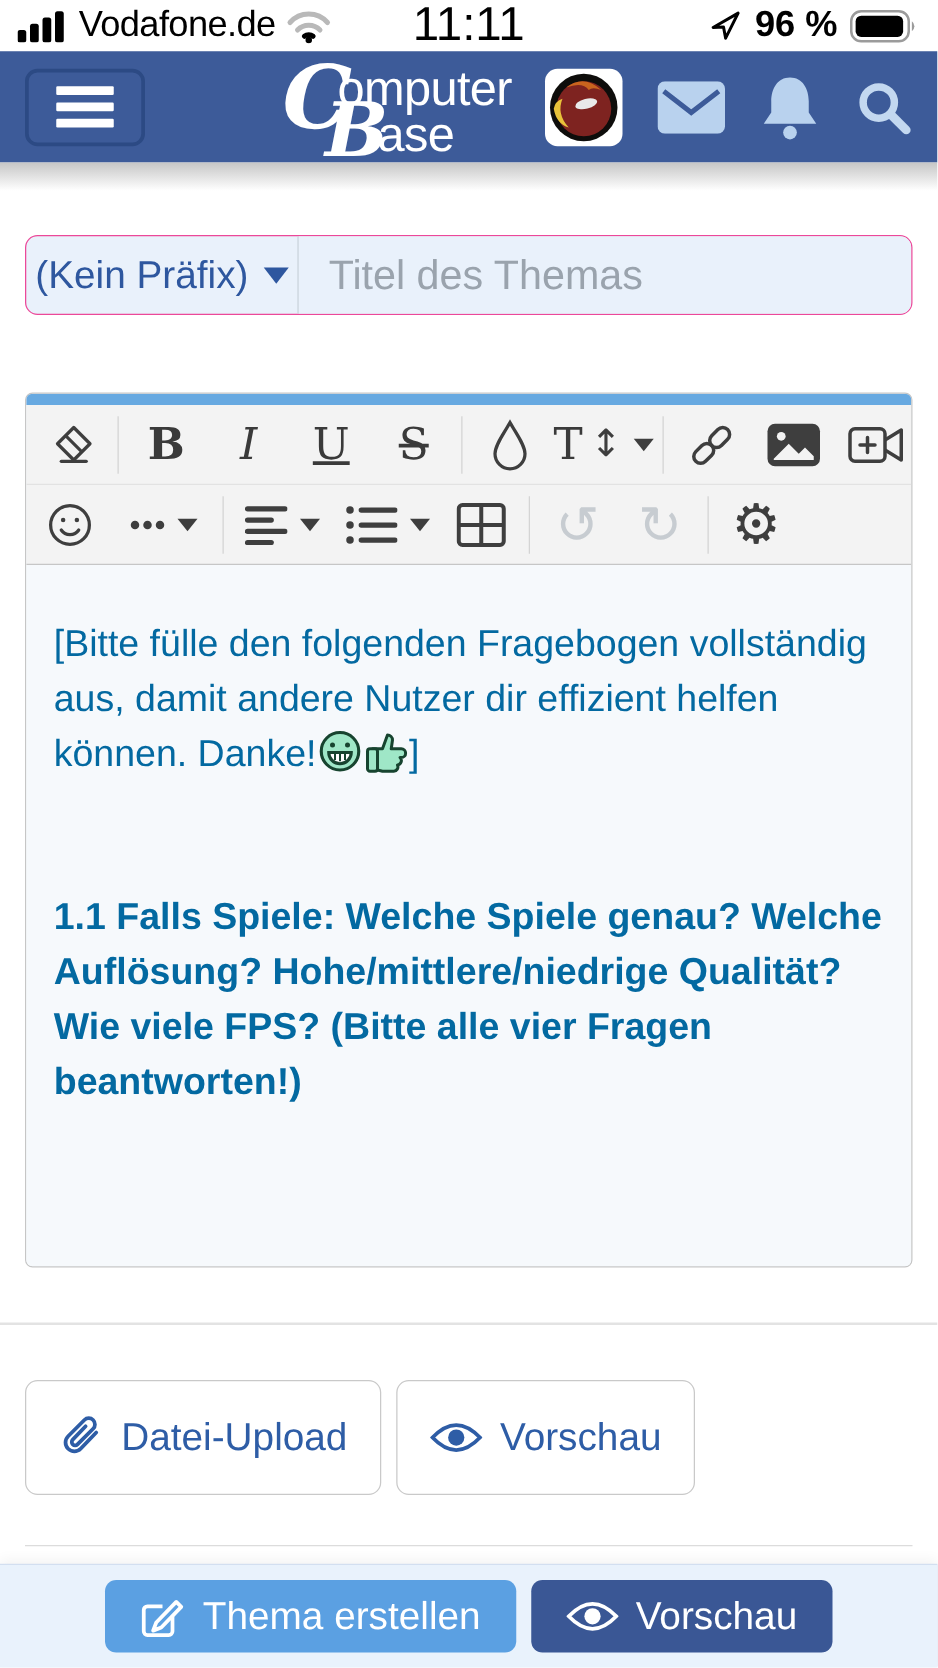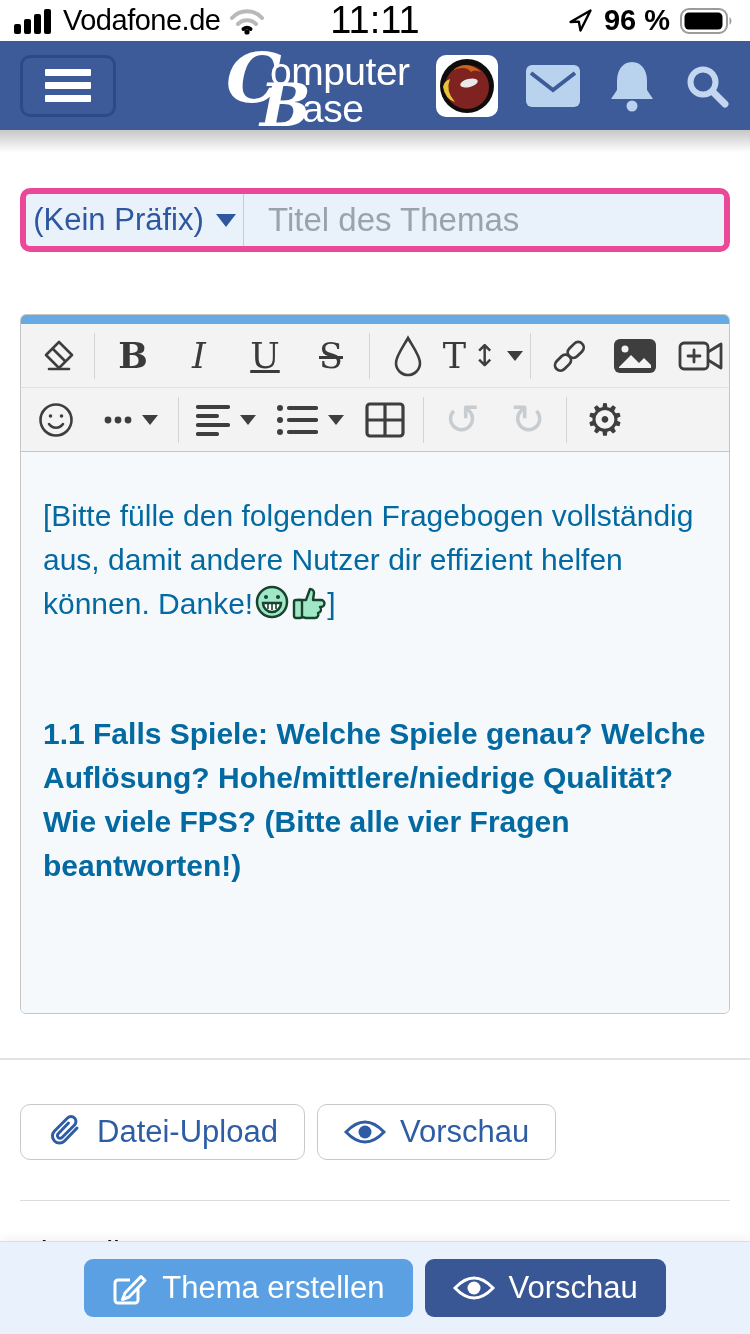--- a/index.html
+++ b/index.html
@@ -29,21 +29,21 @@
   .logo .small { position:absolute; font-weight:normal; font-size:39px; letter-spacing:-.5px; }
   .logo .omputer { left:44px; top:6px; }
   .logo .ase { left:76px; top:43px; }
   .header-icons { margin-left:auto; display:flex; align-items:center; gap:28px; }
   .avatar { width:62px; height:62px; background:#fff; border-radius:10px;
             display:flex; align-items:center; justify-content:center; }
 
   .header-shadow { height:30px; background:linear-gradient(#c6c6c6, #ffffff 75%); }
 
   
-  .title-row { margin:28px 20px 0; height:64px; display:flex; border:6px solid #ec4899;
+  .title-row { margin:28px 20px 0; height:64px; display:flex; border:1px solid #ec4899;
                border-radius:10px; background:#e9f1fb; overflow:hidden; }
   .prefix { width:218px; display:flex; align-items:center; justify-content:center; gap:12px;
             color:#2e579f; font-size:31px; border-right:1px solid #c4cdd6; }
   .caret-down { width:0; height:0; border-left:10px solid transparent;
                 border-right:10px solid transparent; border-top:13px solid #2e579f; }
   .title-input { flex:1; border:none; outline:none; background:#e9f1fb; font-size:33px;
                  padding:0 24px; color:#333; font-family:"Liberation Sans",sans-serif; }
   .title-input::placeholder { color:#9aa3ad; }
 
   
@@ -72,32 +72,32 @@
   .editor-content { height:561px; padding:24px 22px; font-size:30px; line-height:44px;
                     color:#0369a1; background:#f6f9fc; }
   .editor-content p.intro { margin-top:18px; }
   .editor-content .h-bold { font-weight:bold; margin-top:86px; }
   .h-bold .it { }
   .emoji { display:inline-block; vertical-align:-6px; margin:0 1px; }
 
   
   .divider-full { margin-top:44px; border-top:2px solid #e3e3e3; }
   .action-row { margin:44px 20px 0; display:flex; gap:12px; }
-  .action-btn { display:flex; align-items:center; gap:14px; height:56px; padding:0 26px;
+  .action-btn { display:flex; align-items:center; gap:14px; height:92px; padding:0 26px;
                 background:#fff; border:1px solid #c9c9c9; border-radius:10px;
                 color:#2e5da6; font-size:31px; }
   .divider-inset { margin:40px 20px 0; border-top:1px solid #dcdcdc; }
   .settings-label { margin:34px 20px 0; font-size:31px; color:#111; }
   .watch-row { margin:26px 20px 0 24px; display:flex; align-items:center; gap:22px;
                font-size:31px; color:#111; }
   .checkbox { width:32px; height:32px; border:3px solid #77ace1; border-radius:6px;
               background:#f8fbff; flex:0 0 auto; }
 
   
-  .bottom-bar { position:fixed; left:0; right:0; bottom:0; height:92px; background:#e9f2fc;
+  .bottom-bar { position:fixed; left:0; right:0; bottom:0; height:82px; background:#e9f2fc;
                 display:flex; align-items:center; justify-content:center; gap:12px;
                 box-shadow:0 -1px 0 #d3dff0, 0 -4px 10px rgba(0,0,0,.05); }
   .bb-btn { height:58px; border:none; border-radius:9px; color:#fff; font-size:31px;
             display:flex; align-items:center; gap:14px; padding:0 28px;
             font-family:"Liberation Sans",sans-serif; }
   .bb-create { background:#5ba0e2; }
   .bb-preview { background:#3a5795; }
 
   svg { display:block; }
 </style>

